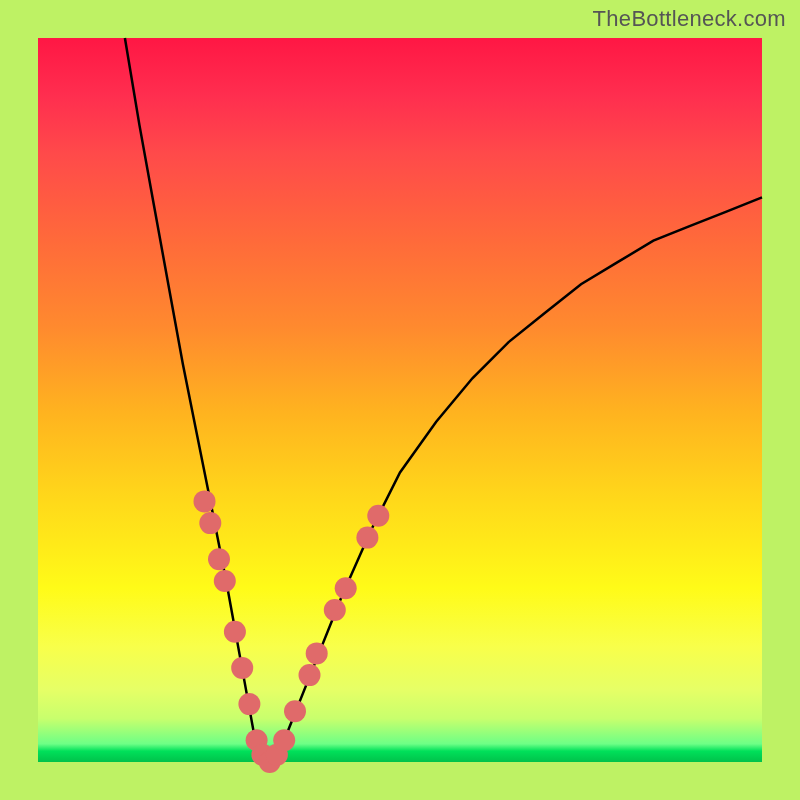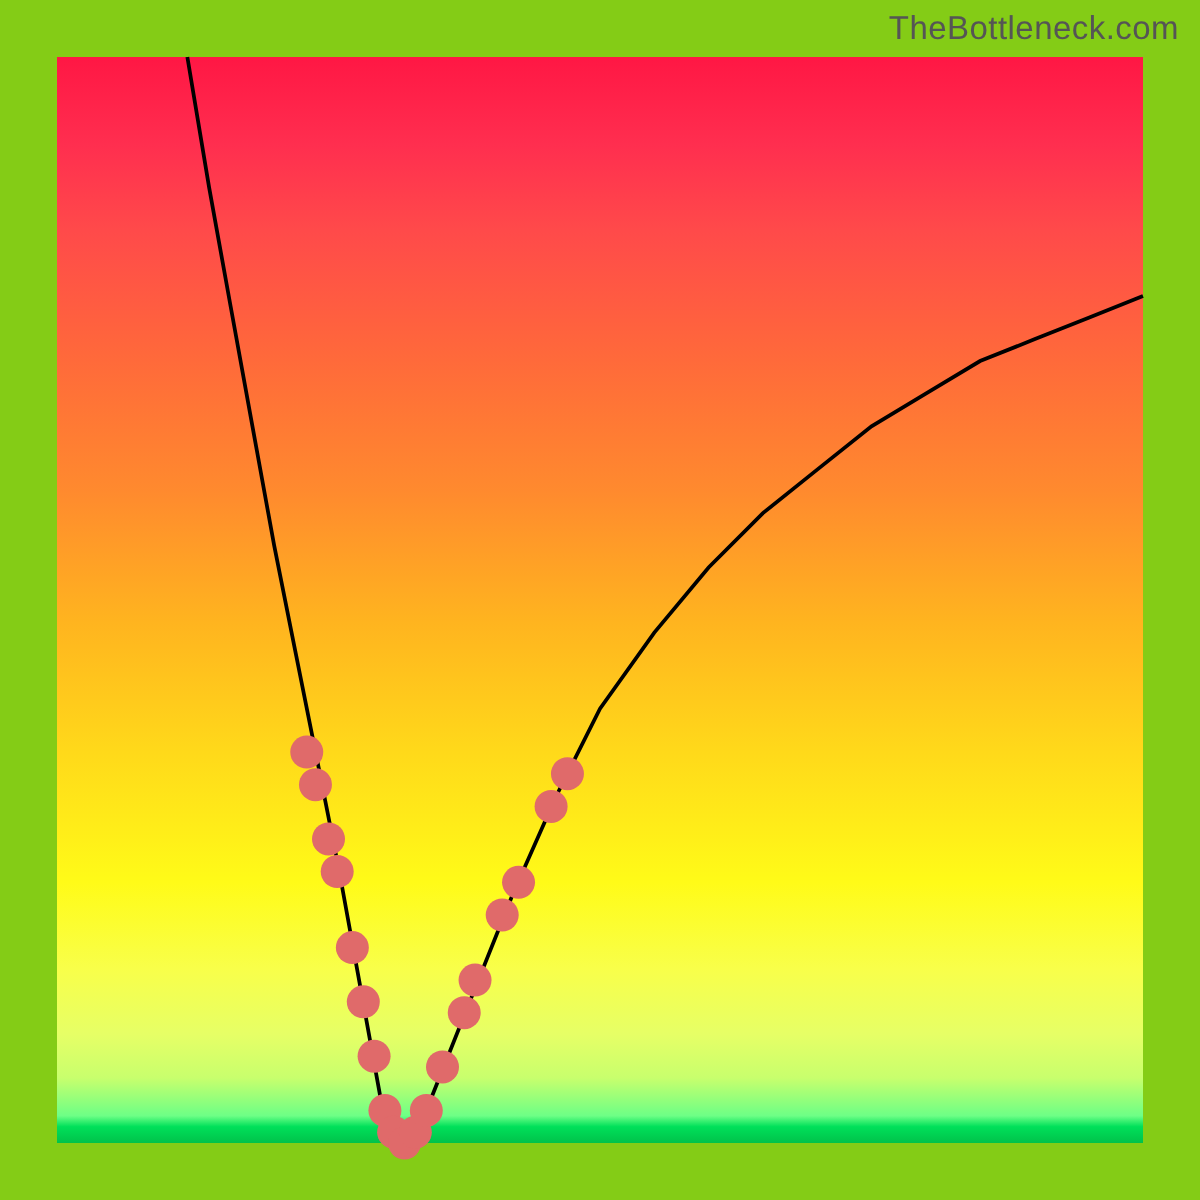--- a/index.html
+++ b/index.html
@@ -8,21 +8,21 @@
     width: 800px;
     height: 800px;
     background: #000;
     overflow: hidden;
     font-family: Arial, Helvetica, sans-serif;
   }
   .frame {
     position: relative;
     width: 800px;
     height: 800px;
-    background: #84cc16;
+    background: #bef264;
   }
   .plot-area {
     position: absolute;
     left: 38px;
     top: 38px;
     width: 724px;
     height: 724px;
     
     background: linear-gradient(
       to bottom,

